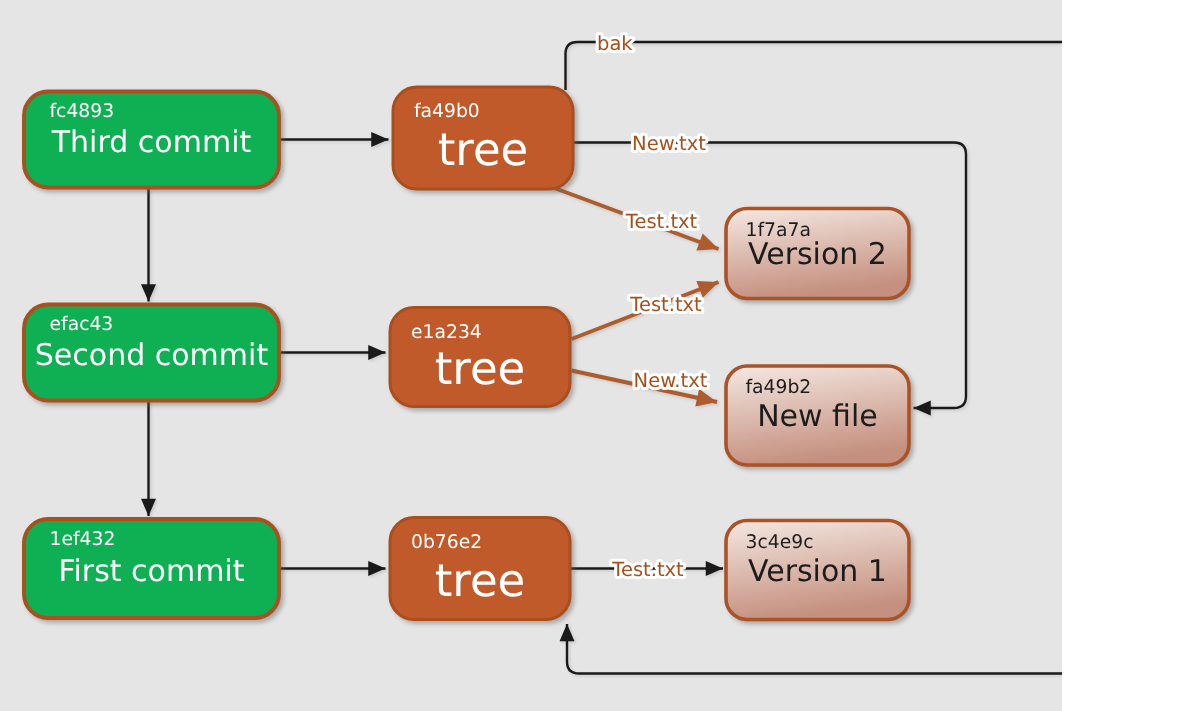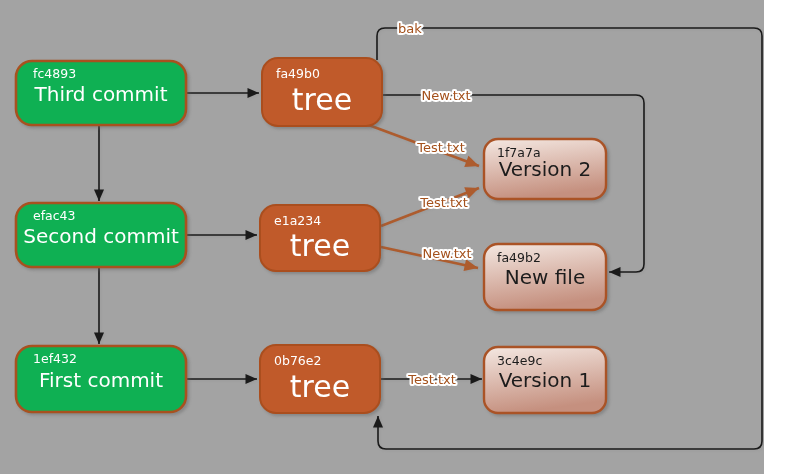--- a/index.html
+++ b/index.html
@@ -1,19 +1,19 @@
 <!DOCTYPE html>
 <html><head>
 <meta charset="utf-8">
 <style>
   html,body{margin:0;padding:0;background:#ffffff;}
   .stage{
     position:relative;
-    width:764px;height:474px;
-    background:#a3a3a3;
+    width:708px;height:474px;
+    background:#e5e5e5;
     font-family:"DejaVu Sans","Liberation Sans",sans-serif;
     overflow:hidden;
   }
   svg text{ font-family:"DejaVu Sans","Liberation Sans",sans-serif; }
 
   
   .commit-box{ fill:#0fb053; stroke:#a8511f; stroke-width:2.6; }
   .tree-box{   fill:#c05a2a; stroke:#aa4e1e; stroke-width:2;   }
   .blob-box{   fill:url(#blobGrad); stroke:#aa5326; stroke-width:2.4; }
   .node{ filter:drop-shadow(2px 2.5px 1.5px rgba(100,100,100,.45)); }

